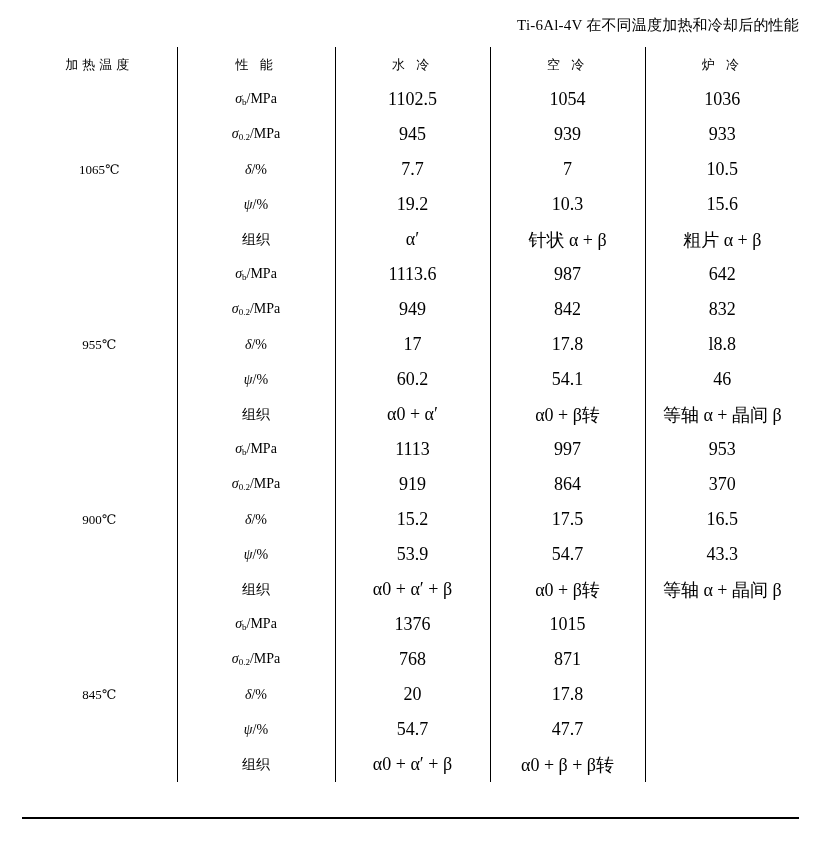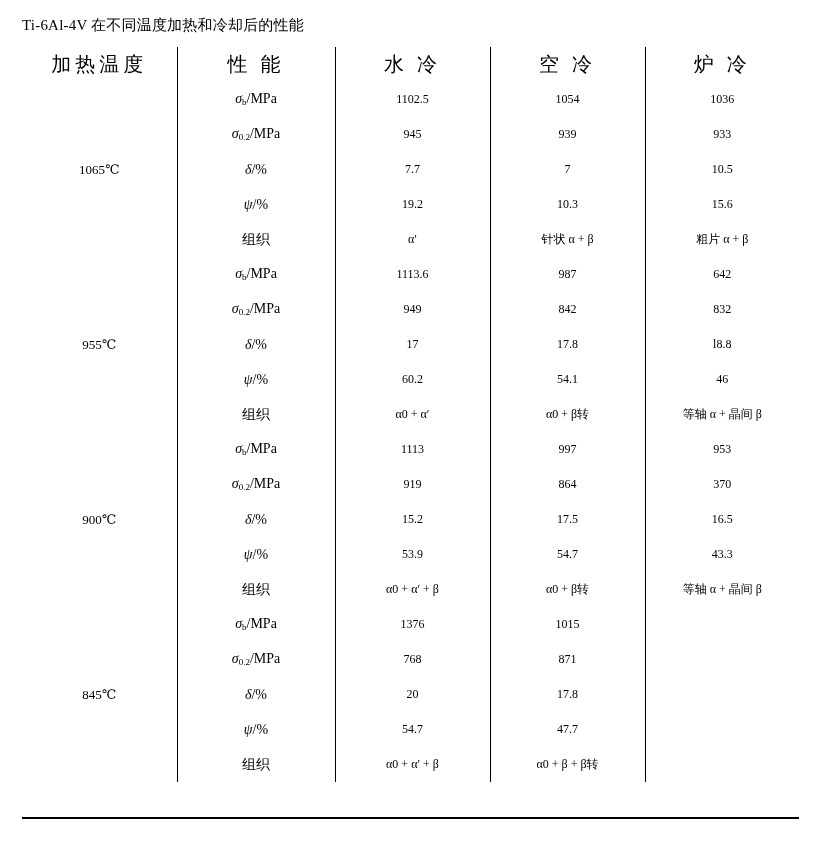--- a/index.html
+++ b/index.html
@@ -15,21 +15,21 @@
     overflow: hidden;
   }
   .page {
     position: relative;
     width: 821px;
     height: 848px;
     box-sizing: border-box;
     padding: 0 22px;
   }
   .caption {
-    text-align: left;
+    text-align: right;
     font-size: 15px;
     padding-top: 16px;
     padding-bottom: 12px;
     letter-spacing: 0.2px;
   }
   table.data {
     width: 777px;
     border-collapse: collapse;
     table-layout: fixed;
     font-size: 14px;
@@ -54,34 +54,34 @@
   .rule-head td {
     border-bottom: 1px solid #000;
   }
   .rule-group td {
     border-top: 1px solid #000;
   }
   .vline {
     border-left: 1px solid #000 !important;
   }
   .hdr {
-    font-size: 20px;
+    font-size: 13px;
     letter-spacing: 4px;
   }
   .hdr-row td {
     height: 44px;
   }
   .temp {
     font-size: 13px;
   }
   .prop {
     font-size: 14px;
   }
   .val {
-    font-size: 12px;
+    font-size: 18px;
   }
   sub {
     font-size: 9px;
     vertical-align: -0.25em;
   }
   .it {
     font-style: italic;
   }
   .spacer-row td {
     height: 18px;

